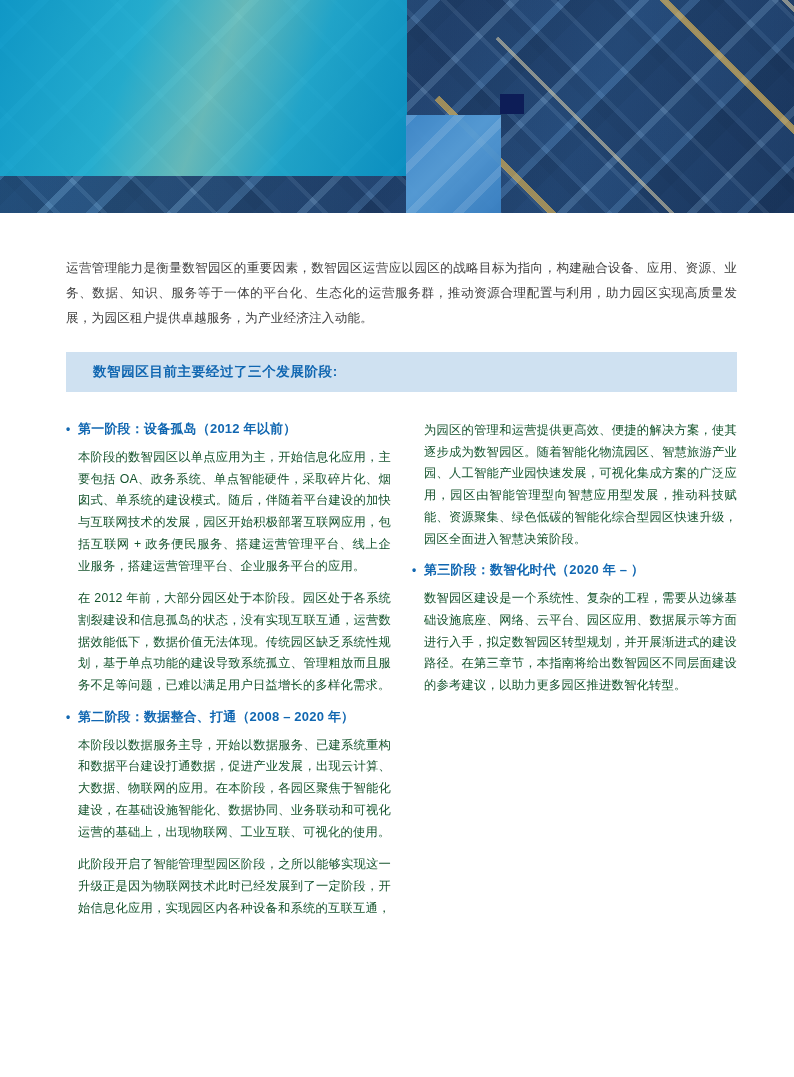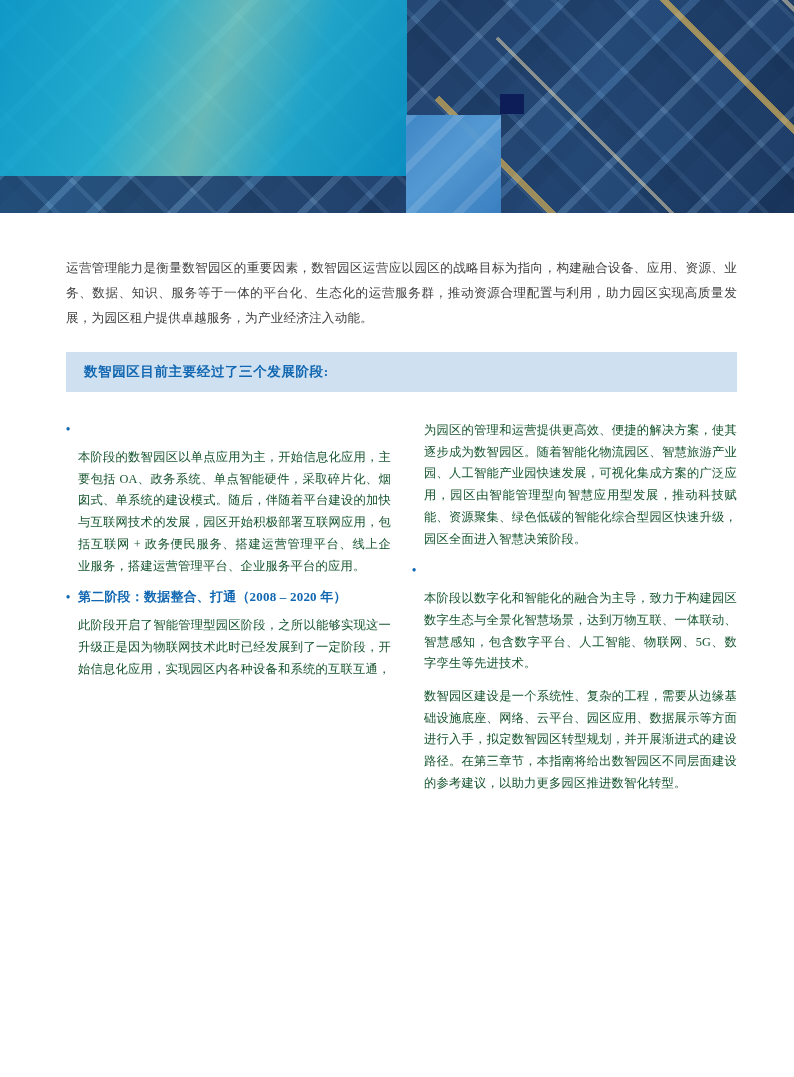--- a/index.html
+++ b/index.html
@@ -1,17 +1,17 @@
 <!DOCTYPE html>
 <html><head>
 <meta charset="utf-8">
 <style>
   html,body{margin:0;padding:0;background:#ffffff;}
   body{width:794px;height:1077px;font-family:"Liberation Sans","DejaVu Sans",sans-serif;}
-  .page{position:relative;width:794px;height:920px;background:#ffffff;overflow:hidden;font-family:Liberation Serif, serif;}
+  .page{position:relative;width:794px;height:920px;background:#ffffff;overflow:hidden;}
 
   
   .header-art{position:absolute;left:0;top:0;width:794px;height:213px;overflow:hidden;
     background:linear-gradient(113deg,#2f6fa5 0%,#33628f 28%,#2a4f7d 52%,#2f5b8d 72%,#22436d 100%);}
   .diag-a{position:absolute;left:-220px;top:-320px;width:1400px;height:900px;transform:rotate(-45deg);opacity:.55;
     background:repeating-linear-gradient(0deg,
       rgba(8,25,55,.55) 0 18px, rgba(110,155,200,.38) 18px 26px,
       rgba(20,45,85,.45) 26px 54px, rgba(170,200,228,.32) 54px 61px,
       rgba(12,30,65,.5) 61px 92px);}
   .diag-b{position:absolute;left:-220px;top:-320px;width:1400px;height:900px;transform:rotate(45deg);opacity:.3;
@@ -31,21 +31,21 @@
       rgba(8,148,198,.92) 100%);}
   .blue-square{position:absolute;left:406px;top:115px;width:95px;height:98px;
     background:linear-gradient(135deg,rgba(64,137,202,.96) 0%,rgba(86,156,214,.96) 45%,rgba(58,128,194,.96) 100%);}
   .blue-square::after{content:"";position:absolute;inset:0;opacity:.35;
     background:repeating-linear-gradient(135deg,rgba(255,255,255,.35) 0 8px,rgba(255,255,255,0) 8px 34px);}
   .navy-square{position:absolute;left:500px;top:94px;width:24px;height:20px;background:#0d1d57;}
 
   
   .content{position:absolute;left:66px;top:256px;width:671px;}
   .intro{margin:0;font-size:12.6px;line-height:25px;color:#3d3d3d;text-align:justify;letter-spacing:.2px;}
-  .banner{margin-top:21px;height:40px;background:#cfe1f1;display:flex;align-items:center;padding-left:18px;box-sizing:border-box;}
+  .banner{margin-top:21px;height:40px;background:#cfe1f1;display:flex;align-items:center;padding-left:27px;box-sizing:border-box;}
   .banner-title{font-size:13.5px;font-weight:bold;color:#1167b1;letter-spacing:.6px;}
 
   .columns{display:flex;gap:21px;margin-top:28px;}
   .col{width:325px;}
 
   .stage-heading{display:flex;margin:0 0 9px 0;font-size:13px;font-weight:bold;color:#1167b1;line-height:18px;letter-spacing:.2px;}
   .bullet{flex:none;width:12px;font-size:12px;line-height:18px;}
   .body-p{margin:0 0 11px 0;padding-left:12px;font-size:12.3px;line-height:21.7px;color:#14532d;text-align:justify;letter-spacing:.2px;}
   .body-p:last-child{margin-bottom:12px;}
 
@@ -76,39 +76,42 @@
     <div class="banner">
       <span class="banner-title">数智园区目前主要经过了三个发展阶段:</span>
     </div>
 
     <div class="columns">
 
       <div class="col">
 
         <div class="stage-heading">
           <span class="bullet">•</span>
+          <span>第一阶段：设备孤岛（2012 年以前）</span>
         </div>
         <p class="body-p">本阶段的数智园区以单点应用为主，开始信息化应用，主要包括 OA、政务系统、单点智能硬件，采取碎片化、烟囱式、单系统的建设模式。随后，伴随着平台建设的加快与互联网技术的发展，园区开始积极部署互联网应用，包括互联网 + 政务便民服务、搭建运营管理平台、线上企业服务，搭建运营管理平台、企业服务平台的应用。</p>
+        <p class="body-p">在 2012 年前，大部分园区处于本阶段。园区处于各系统割裂建设和信息孤岛的状态，没有实现互联互通，运营数据效能低下，数据价值无法体现。传统园区缺乏系统性规划，基于单点功能的建设导致系统孤立、管理粗放而且服务不足等问题，已难以满足用户日益增长的多样化需求。</p>
 
         <div class="stage-heading">
           <span class="bullet">•</span>
           <span>第二阶段：数据整合、打通（2008 – 2020 年）</span>
         </div>
+        <p class="body-p">本阶段以数据服务主导，开始以数据服务、已建系统重构和数据平台建设打通数据，促进产业发展，出现云计算、大数据、物联网的应用。在本阶段，各园区聚焦于智能化建设，在基础设施智能化、数据协同、业务联动和可视化运营的基础上，出现物联网、工业互联、可视化的使用。</p>
         <p class="body-p">此阶段开启了智能管理型园区阶段，之所以能够实现这一升级正是因为物联网技术此时已经发展到了一定阶段，开始信息化应用，实现园区内各种设备和系统的互联互通，</p>
 
       </div>
 
       <div class="col">
 
         <p class="body-p">为园区的管理和运营提供更高效、便捷的解决方案，使其逐步成为数智园区。随着智能化物流园区、智慧旅游产业园、人工智能产业园快速发展，可视化集成方案的广泛应用，园区由智能管理型向智慧应用型发展，推动科技赋能、资源聚集、绿色低碳的智能化综合型园区快速升级，园区全面进入智慧决策阶段。</p>
 
         <div class="stage-heading">
           <span class="bullet">•</span>
+          <span>第三阶段：数智化时代（2020 年 – ）</span>
         </div>
-        <p class="body-p">本阶段以数字化和智能化的融合为主导，致力于构建园区数字生态与全景化智慧场景，达到万物互联、一体联动、智慧感知，包含数字平台、人工智能、物联网、5G、数字孪生等先进技术。</p>
         <p class="body-p">数智园区建设是一个系统性、复杂的工程，需要从边缘基础设施底座、网络、云平台、园区应用、数据展示等方面进行入手，拟定数智园区转型规划，并开展渐进式的建设路径。在第三章节，本指南将给出数智园区不同层面建设的参考建议，以助力更多园区推进数智化转型。</p>
 
       </div>
 
     </div>
   </div>
 
   <div class="footer">
     <div class="footer-left">
       <span>并开展渐进式的建设路径</span><span class="divider">|</span><span>"IN" 数智时代 赋能园区转型</span>

